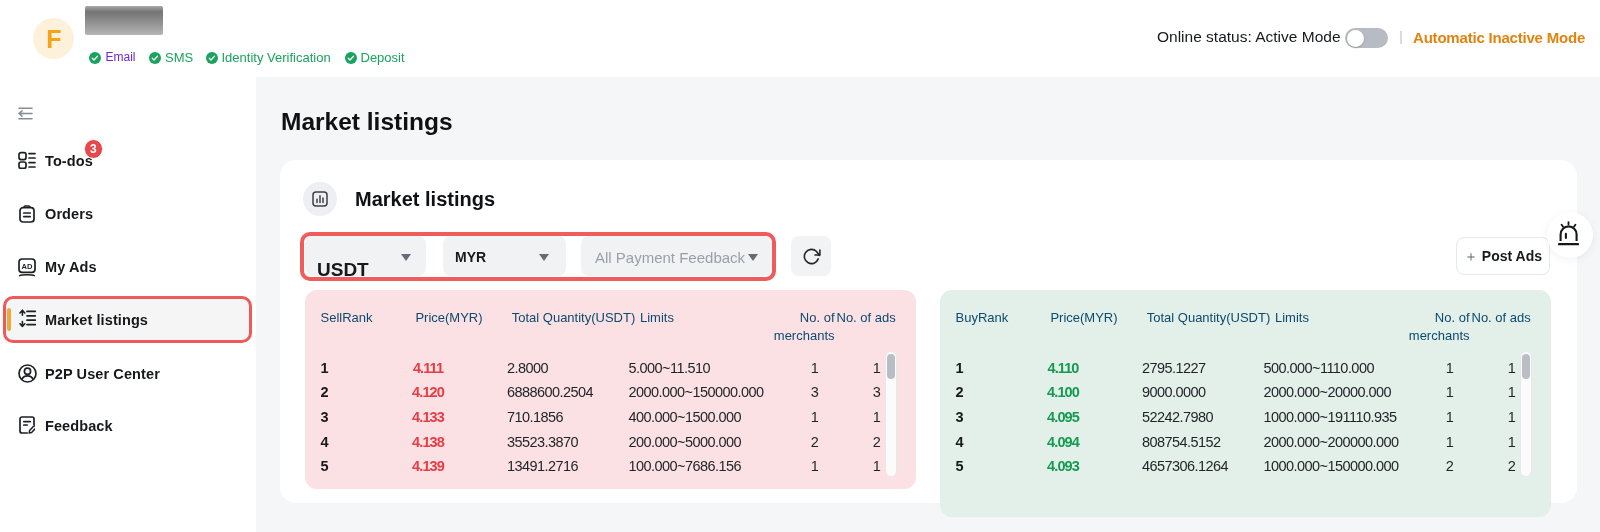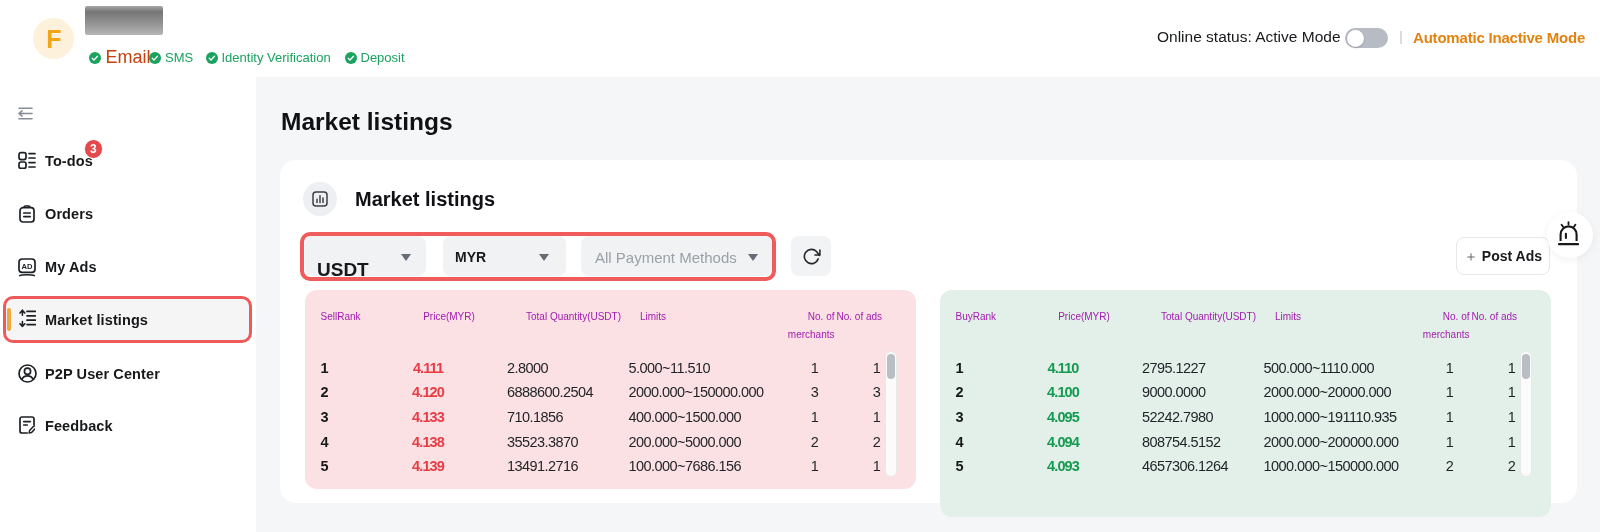--- a/index.html
+++ b/index.html
@@ -2,36 +2,36 @@
 <html><head><meta charset="utf-8">
 <style>
 *{margin:0;padding:0;box-sizing:border-box;}
 html,body{width:1600px;height:532px;overflow:hidden;}
 body{font-family:"Liberation Sans",sans-serif;background:#f5f6f8;position:relative;}
 .abs{position:absolute;}
 .tl{position:absolute;transform:translateY(-50%);white-space:nowrap;line-height:1;}
 .tc{position:absolute;transform:translate(-50%,-50%);white-space:nowrap;line-height:1;}
 .tr{position:absolute;transform:translate(-100%,-50%);white-space:nowrap;line-height:1;}
 .nav-t{font-size:14.5px;font-weight:700;color:#17181a;letter-spacing:0.1px;}
-.hdr{font-size:10px;color:#a21caf;text-align:right;}
+.hdr{font-size:13px;color:#0c4a6e;text-align:right;}
 .num{font-size:14.5px;color:#1f2226;letter-spacing:-0.55px;}
 .rank{font-size:14.5px;font-weight:700;color:#17181a;}
 .pxr{font-size:14.5px;font-weight:700;color:#e73c43;letter-spacing:-0.9px;}
 .pxg{font-size:14.5px;font-weight:700;color:#149a51;letter-spacing:-0.9px;}
 </style></head><body>
 
 <div class="abs" style="left:0;top:0;width:1600px;height:77px;background:#fff;"></div>
 <div class="abs" style="left:33px;top:18px;width:41px;height:41px;border-radius:50%;background:#fdf1dc;"></div>
 <div class="tc" style="left:54px;top:39px;font-size:25px;font-weight:700;color:#f3a51a;">F</div>
 <div class="abs" style="left:85px;top:6px;width:78px;height:29px;border-radius:2px;background:linear-gradient(180deg,#a8a8a8 0%,#757575 20%,#939393 60%,#b5b5b5 100%);"></div>
 <svg class="abs" style="left:88.5px;top:52px;" width="12" height="12" viewBox="0 0 24 24">
     <circle cx="12" cy="12" r="12" fill="#1aa25f"></circle>
     <path d="M6.5 12.5l3.5 3.5 7-7.5" stroke="#fff" stroke-width="2.6" fill="none" stroke-linecap="round" stroke-linejoin="round"></path>
   </svg>
-<div class="tl" style="left:105.5px;top:57px;font-size:18px;color:#c2410c;">Email</div>
+<div class="tl" style="left:105.5px;top:57px;font-size:12px;color:#6d28d9;">Email</div>
 <svg class="abs" style="left:149px;top:52px;" width="12" height="12" viewBox="0 0 24 24">
     <circle cx="12" cy="12" r="12" fill="#1aa25f"></circle>
     <path d="M6.5 12.5l3.5 3.5 7-7.5" stroke="#fff" stroke-width="2.6" fill="none" stroke-linecap="round" stroke-linejoin="round"></path>
   </svg>
 <div class="tl" style="left:165px;top:57px;font-size:13px;color:#1aa25f;">SMS</div>
 <svg class="abs" style="left:205.5px;top:52px;" width="12" height="12" viewBox="0 0 24 24">
     <circle cx="12" cy="12" r="12" fill="#1aa25f"></circle>
     <path d="M6.5 12.5l3.5 3.5 7-7.5" stroke="#fff" stroke-width="2.6" fill="none" stroke-linecap="round" stroke-linejoin="round"></path>
   </svg>
 <div class="tl" style="left:221.5px;top:57px;font-size:13px;color:#1aa25f;">Identity Verification</div>
@@ -98,21 +98,21 @@
 <rect x="1" y="1" width="14" height="14" rx="3" fill="none" stroke="#3c4147" stroke-width="1.5"></rect>
 <path d="M5 11.5V8.2M8 11.5V4.8M11 11.5V7" stroke="#3c4147" stroke-width="1.5" stroke-linecap="round"></path>
 </svg>
 <div class="tl" style="left:355px;top:198.5px;font-size:20px;font-weight:700;color:#101114;">Market listings</div>
 <div class="abs" style="left:300px;top:232px;width:476px;height:49px;border-radius:10px;border:4px solid #f05b5b;"></div>
 <div class="abs" style="left:304.5px;top:236px;width:121px;height:40px;border-radius:8px;background:#f1f2f4;"></div>
 <div class="tl" style="left:317px;top:269px;font-size:19px;font-weight:700;color:#17191c;">USDT</div>
 <div class="abs" style="left:443px;top:236px;width:123px;height:40px;border-radius:8px;background:#f1f2f4;"></div>
 <div class="tl" style="left:455px;top:256.5px;font-size:14px;font-weight:700;color:#17191c;">MYR</div>
 <div class="abs" style="left:581px;top:236px;width:191px;height:40px;border-radius:8px;background:#f1f2f4;"></div>
-<div class="tl" style="left:595px;top:256.5px;font-size:15px;color:#9aa0a8;">All Payment Methods</div>
+<div class="tl" style="left:595px;top:256.5px;font-size:15px;color:#9aa0a8;">All Payment Feedback</div>
 <div class="abs" style="left:401px;top:253.5px;width:0;height:0;border-left:5.5px solid transparent;border-right:5.5px solid transparent;border-top:7px solid #656c76;"></div>
 <div class="abs" style="left:539px;top:253.5px;width:0;height:0;border-left:5.5px solid transparent;border-right:5.5px solid transparent;border-top:7px solid #656c76;"></div>
 <div class="abs" style="left:748px;top:253.5px;width:0;height:0;border-left:5.5px solid transparent;border-right:5.5px solid transparent;border-top:7px solid #656c76;"></div>
 <div class="abs" style="left:791px;top:236px;width:40px;height:40px;border-radius:8px;background:#f2f3f5;"></div>
 <svg class="abs" style="left:802px;top:247px;" width="19" height="19" viewBox="0 0 24 24">
 <path d="M22.6 3.8v6.2h-6.2" fill="none" stroke="#23262b" stroke-width="2" stroke-linecap="round" stroke-linejoin="round"></path>
 <path d="M20.49 15a9 9 0 1 1-2.12-9.36l3.66 5.06" fill="none" stroke="#23262b" stroke-width="2" stroke-linecap="round"></path>
 </svg>
 <div class="abs" style="left:1456px;top:236.5px;width:94px;height:38.5px;border-radius:8px;background:#fff;border:1px solid #e7e8ea;"></div>
 <div class="tc" style="left:1503px;top:256px;font-size:14px;font-weight:700;color:#17191c;"><span style="color:#62676e;font-weight:400;">＋</span> Post Ads</div>

